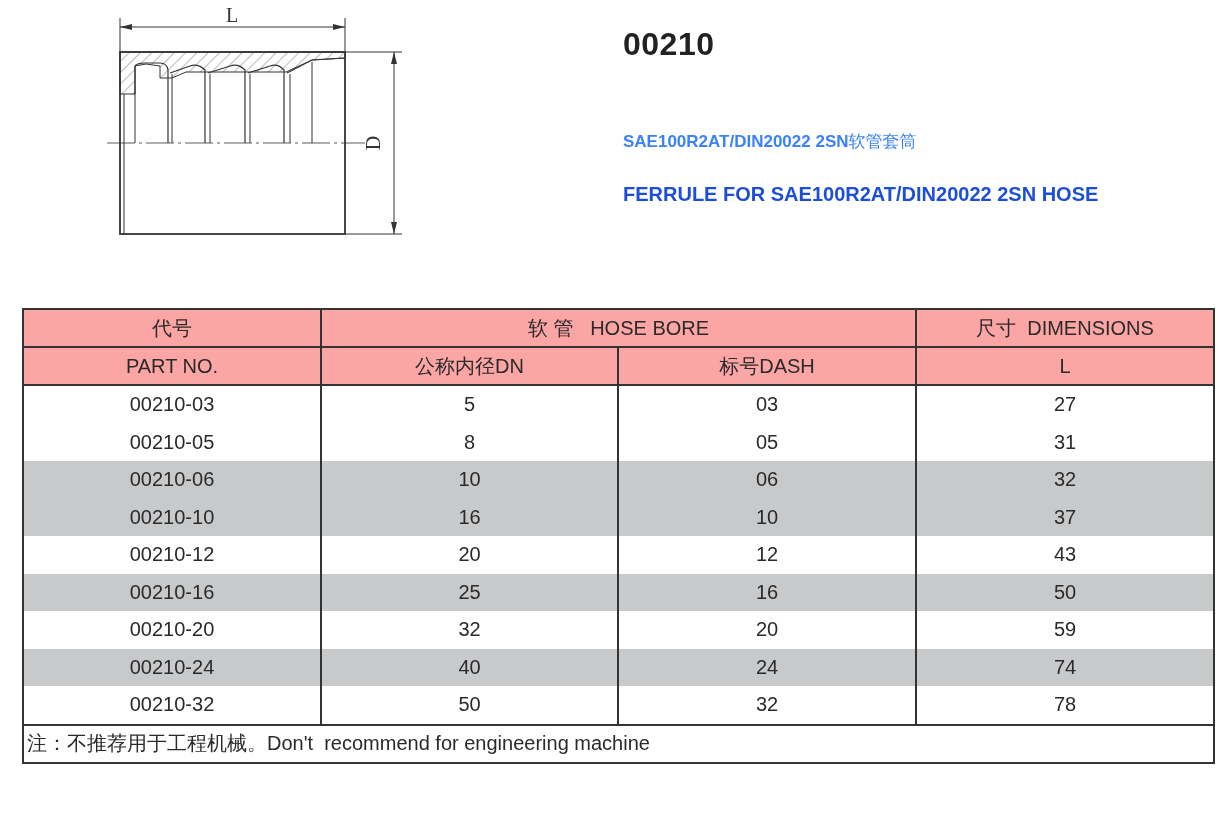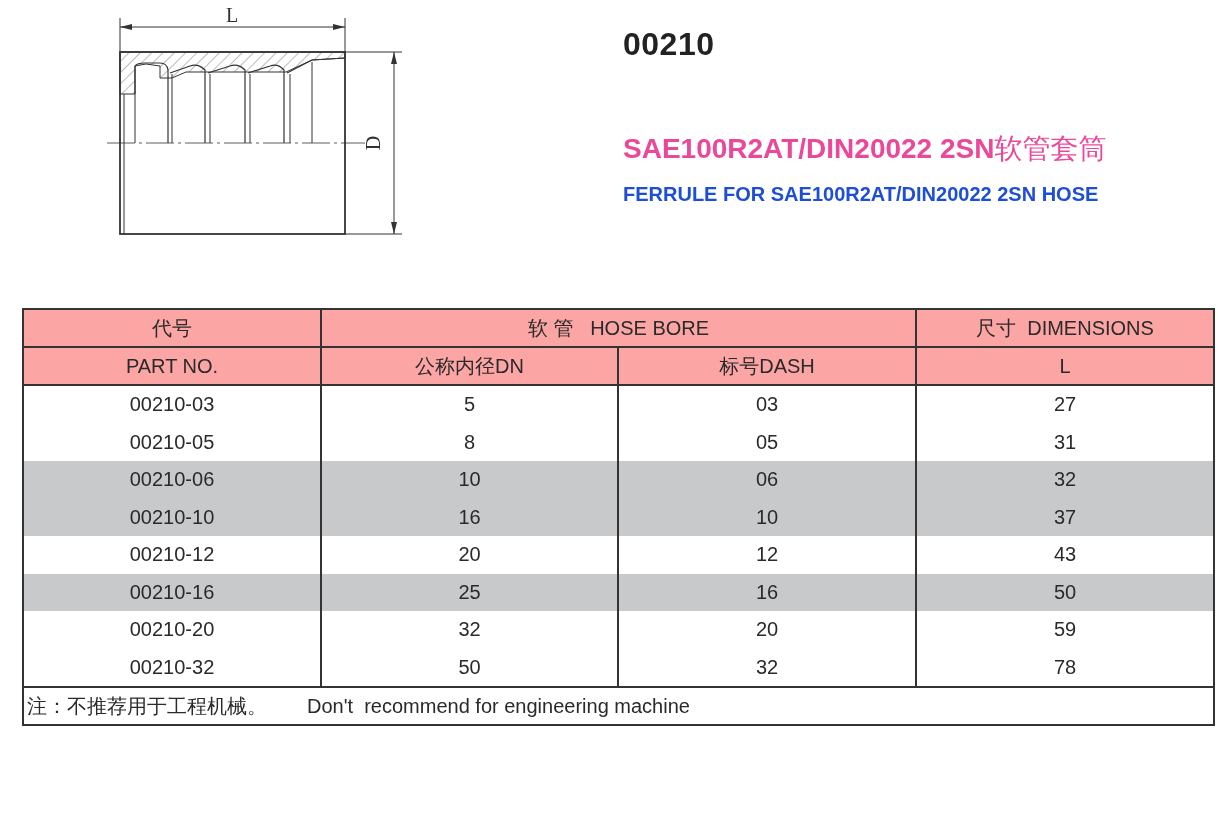--- a/index.html
+++ b/index.html
@@ -1,30 +1,30 @@
 <!DOCTYPE html>
 <html><head>
 <meta charset="utf-8">
 <style>
   html, body { margin:0; padding:0; background:#ffffff; }
   body { width:1218px; height:835px; position:relative; overflow:hidden; font-family:"Liberation Sans", sans-serif; color:#2a2a2a; }
   .drawing { position:absolute; left:100px; top:0; width:320px; height:250px; }
   .part-code { position:absolute; left:623px; top:26px; font-size:32px; font-weight:bold; color:#222; letter-spacing:0.5px; }
-  .subtitle-cn { position:absolute; left:623px; top:130px; font-size:28px; font-weight:bold; color:#ec4899; }
+  .subtitle-cn { position:absolute; left:623px; top:130px; font-size:17px; font-weight:bold; color:#3b82f6; }
   .subtitle-cn .cn { font-weight:normal; }
   .subtitle-en { position:absolute; left:623px; top:183px; font-size:20px; font-weight:bold; color:#1d4ed8; }
   table.spec { position:absolute; left:22px; top:308px; width:1191px; border-collapse:collapse; border:2px solid #333; table-layout:fixed; }
   table.spec td, table.spec th { font-weight:normal; font-size:20px; text-align:center; padding:0; color:#2a2a2a; }
   table.spec th { background:#fca5a5; height:36px; border:2px solid #333; }
   table.spec td { height:37.5px; border-left:2px solid #333; border-right:2px solid #333; }
   table.spec tr.odd td { background:#ffffff; }
   table.spec tr.even td { background:#c8c9cb; }
   table.spec tr.note td { background:#ffffff; text-align:left; border-top:2px solid #333; height:36px; font-size:20px; }
   .note-cn { padding-left:3px; }
-  .note-en { margin-left:40px; }
+  .note-en { }
   col.c1 { width:298px; } col.c2 { width:297px; } col.c3 { width:298px; } col.c4 { width:298px; }
 </style>
 </head>
 <body>
 
 <svg class="drawing" viewBox="100 0 320 250" xmlns="http://www.w3.org/2000/svg">
   <defs>
     <pattern id="hatch" patternUnits="userSpaceOnUse" width="8" height="8" patternTransform="rotate(45)">
       <line x1="0" y1="0" x2="0" y2="8" stroke="#555" stroke-width="0.8"></line>
     </pattern>
@@ -122,20 +122,26 @@
         <td>25</td>
         <td>16</td>
         <td>50</td>
       </tr>
   <tr class="odd">
         <td>00210-20</td>
         <td>32</td>
         <td>20</td>
         <td>59</td>
       </tr>
+  <tr class="even">
+        <td>00210-24</td>
+        <td>40</td>
+        <td>24</td>
+        <td>74</td>
+      </tr>
   <tr class="odd">
         <td>00210-32</td>
         <td>50</td>
         <td>32</td>
         <td>78</td>
       </tr>
   <tr class="note">
     <td colspan="4"><span class="note-cn">注：不推荐用于工程机械。</span><span class="note-en" style="white-space:pre;">Don't  recommend for engineering machine</span></td>
   </tr>
 </tbody>

